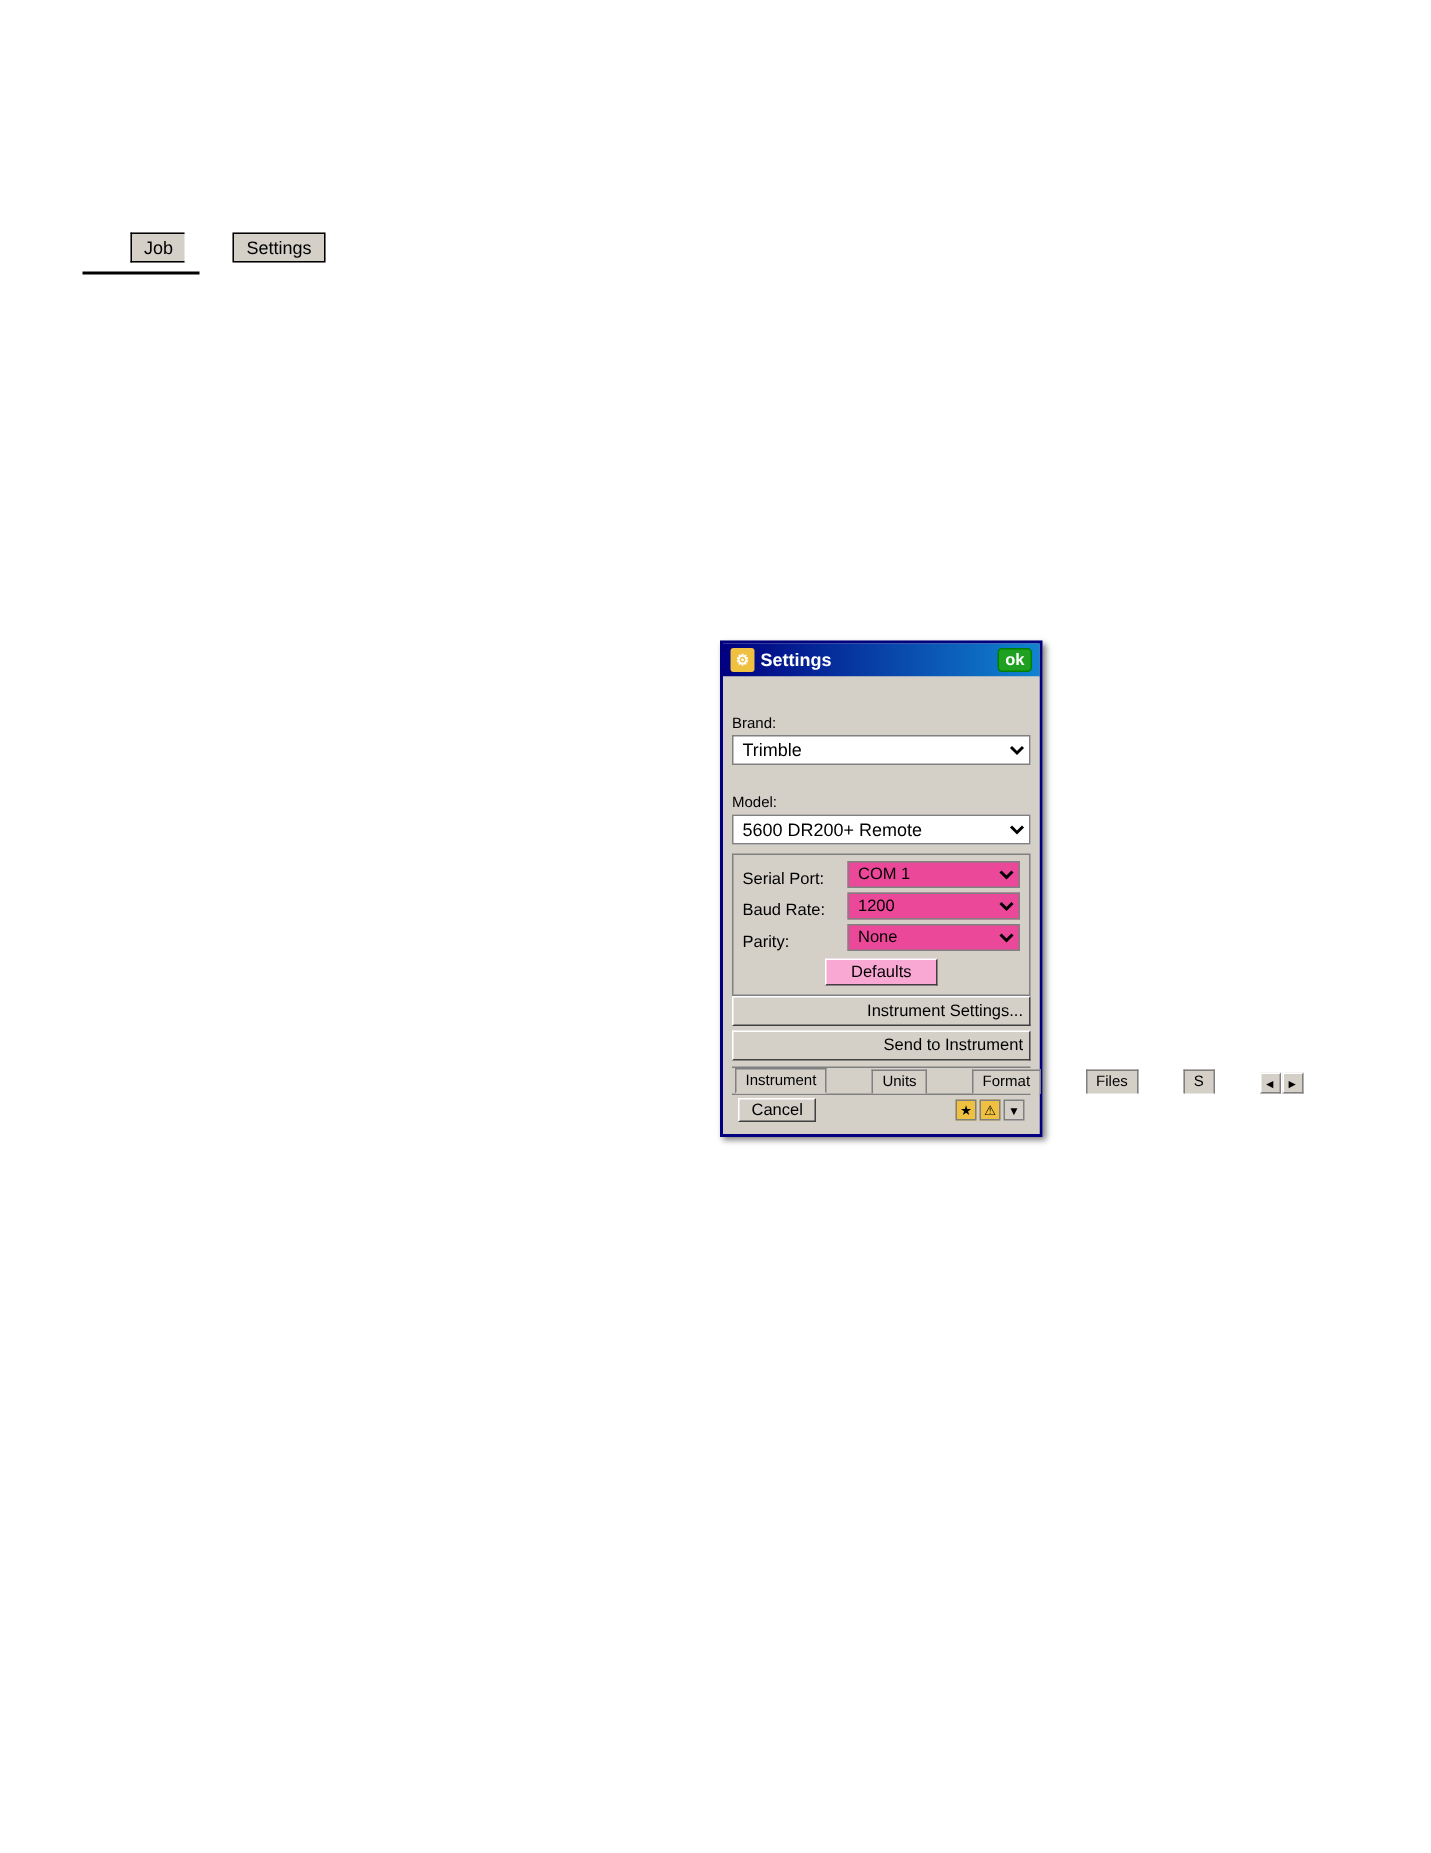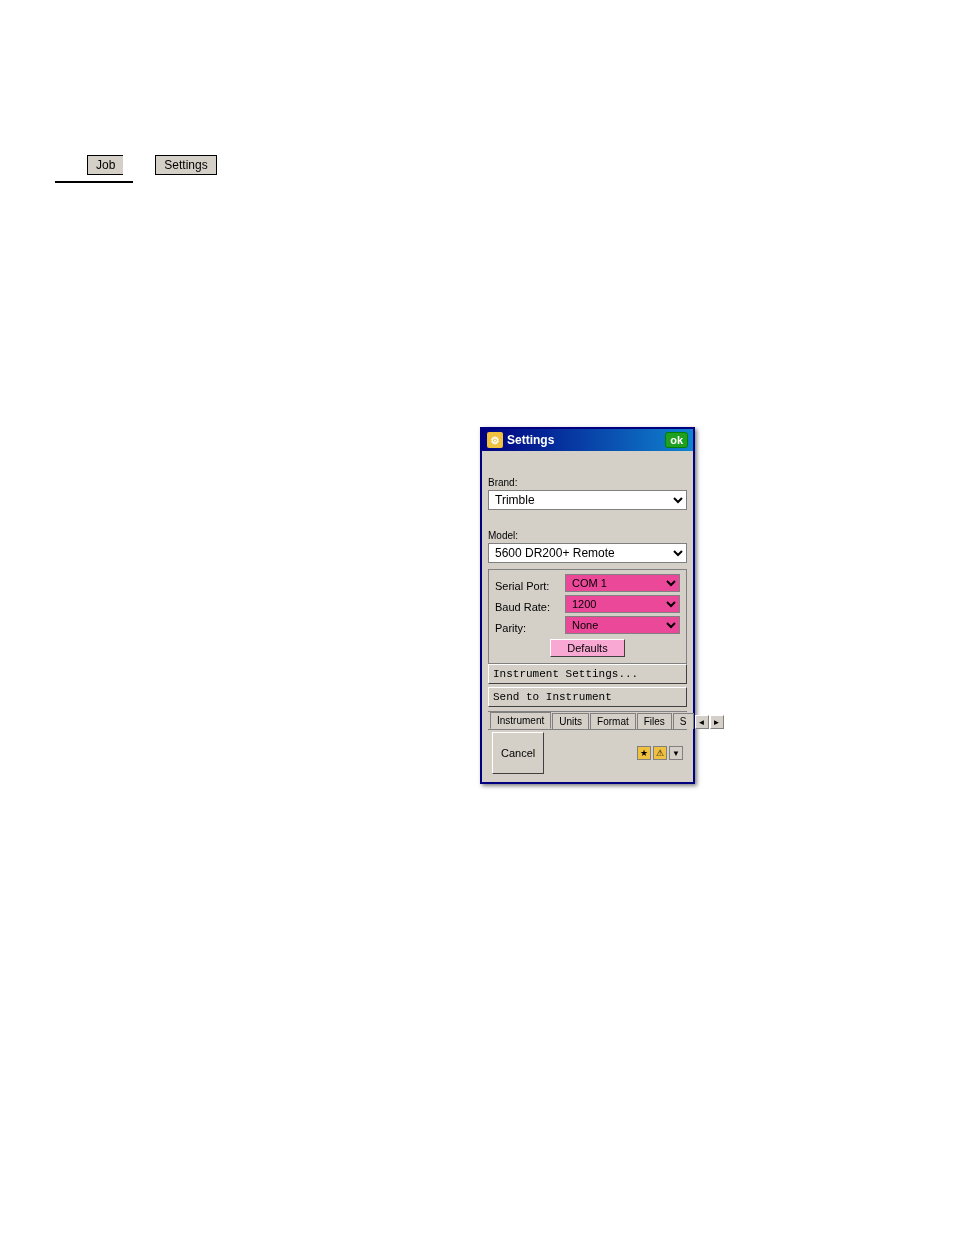--- a/index.html
+++ b/index.html
@@ -169,32 +169,32 @@
       padding: 3px 4px;
       font-size: 11px;
       background: #d4d0c8;
       border: 1px solid #808080;
       border-top-color: #fff;
       border-left-color: #fff;
       border-bottom-color: #404040;
       border-right-color: #404040;
       cursor: pointer;
       margin-bottom: 3px;
-      text-align: left;
-      font-family: Liberation Mono, monospace;
+      text-align: right;
     }
 
     
     .tab-bar {
       display: flex;
       align-items: flex-end;
       background: #d4d0c8;
       border-top: 1px solid #808080;
       padding: 0 2px;
       margin-top: 4px;
+      gap: 29px;
     }
 
     .tab {
       padding: 2px 6px;
       font-size: 10px;
       border: 1px solid #808080;
       border-bottom: none;
       background: #d4d0c8;
       cursor: pointer;
       margin-right: 1px;
@@ -229,21 +229,21 @@
     .bottom-bar {
       display: flex;
       align-items: center;
       background: #d4d0c8;
       border-top: 1px solid #808080;
       padding: 2px 4px;
       justify-content: space-between;
     }
 
     .cancel-btn {
-      padding: 14px 8px;
+      padding: 1px 8px;
       font-size: 11px;
       background: #d4d0c8;
       border: 1px solid #808080;
       border-top-color: #fff;
       border-left-color: #fff;
       border-bottom-color: #404040;
       border-right-color: #404040;
       cursor: pointer;
     }
 

